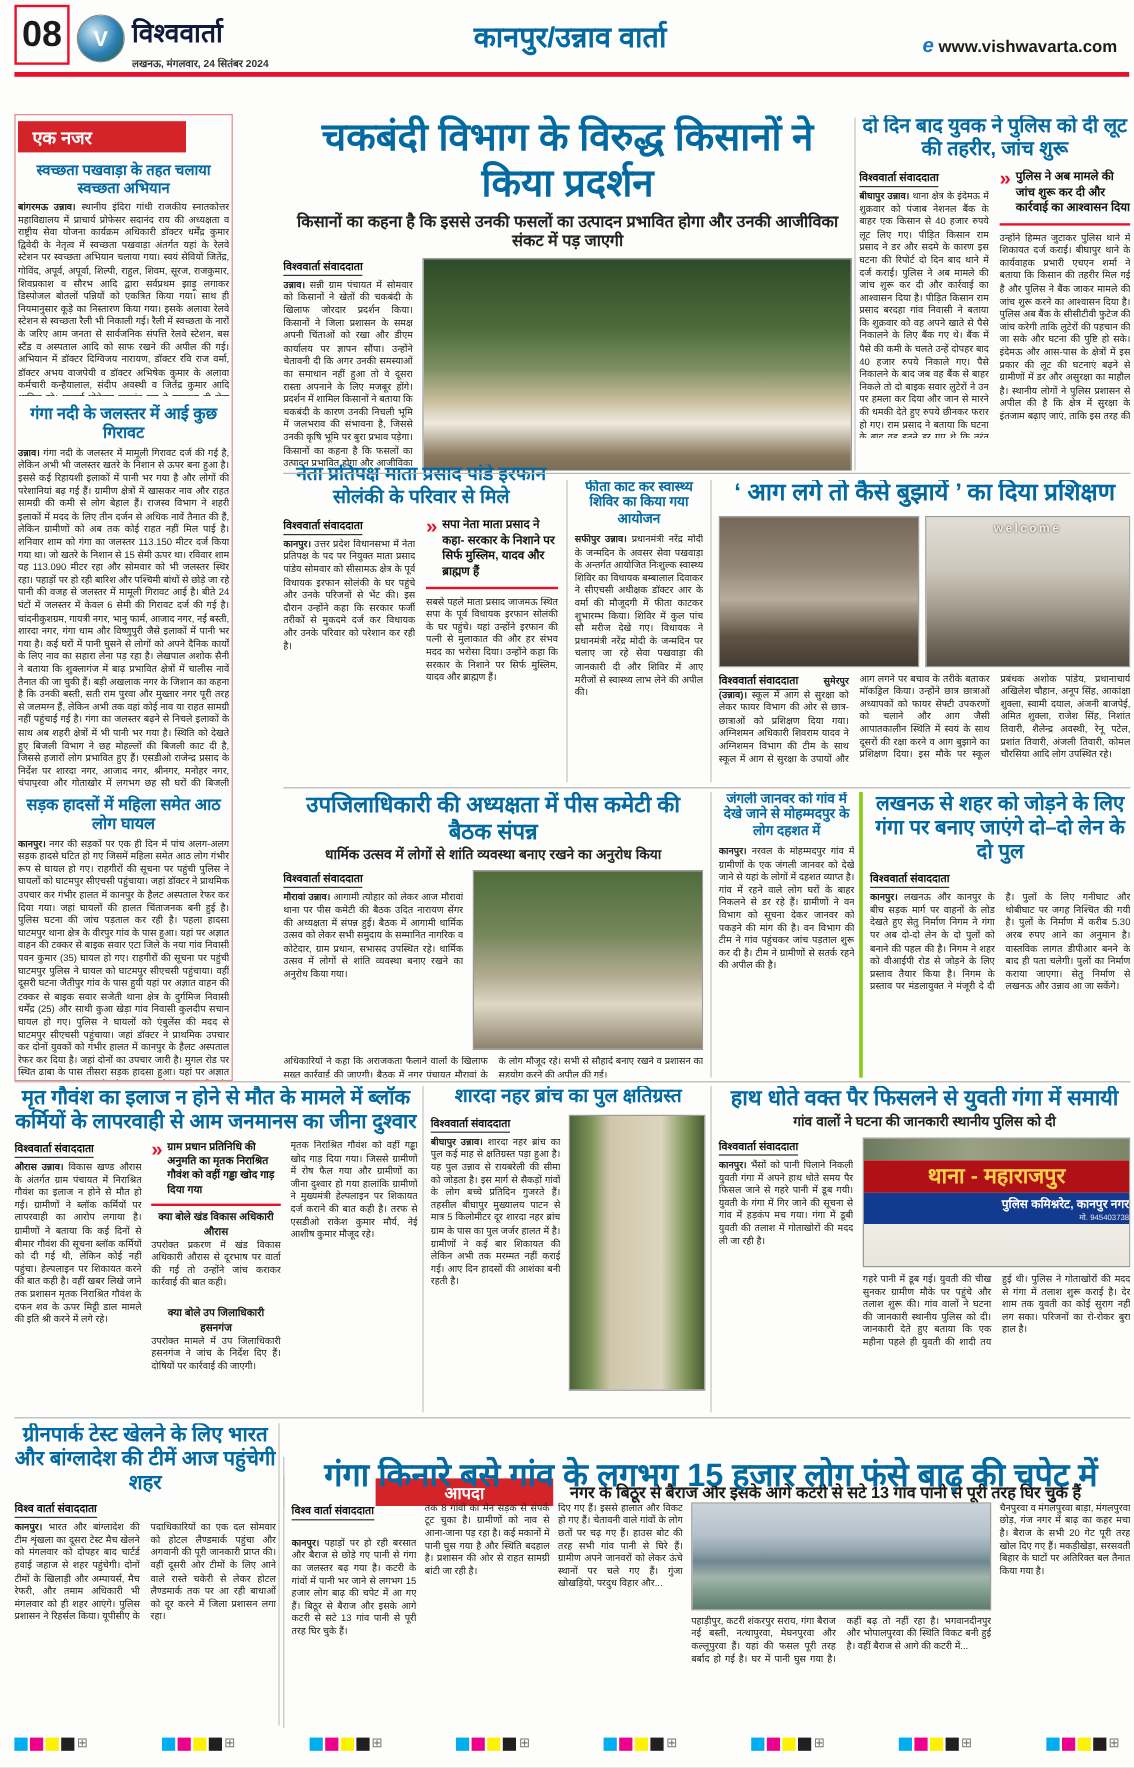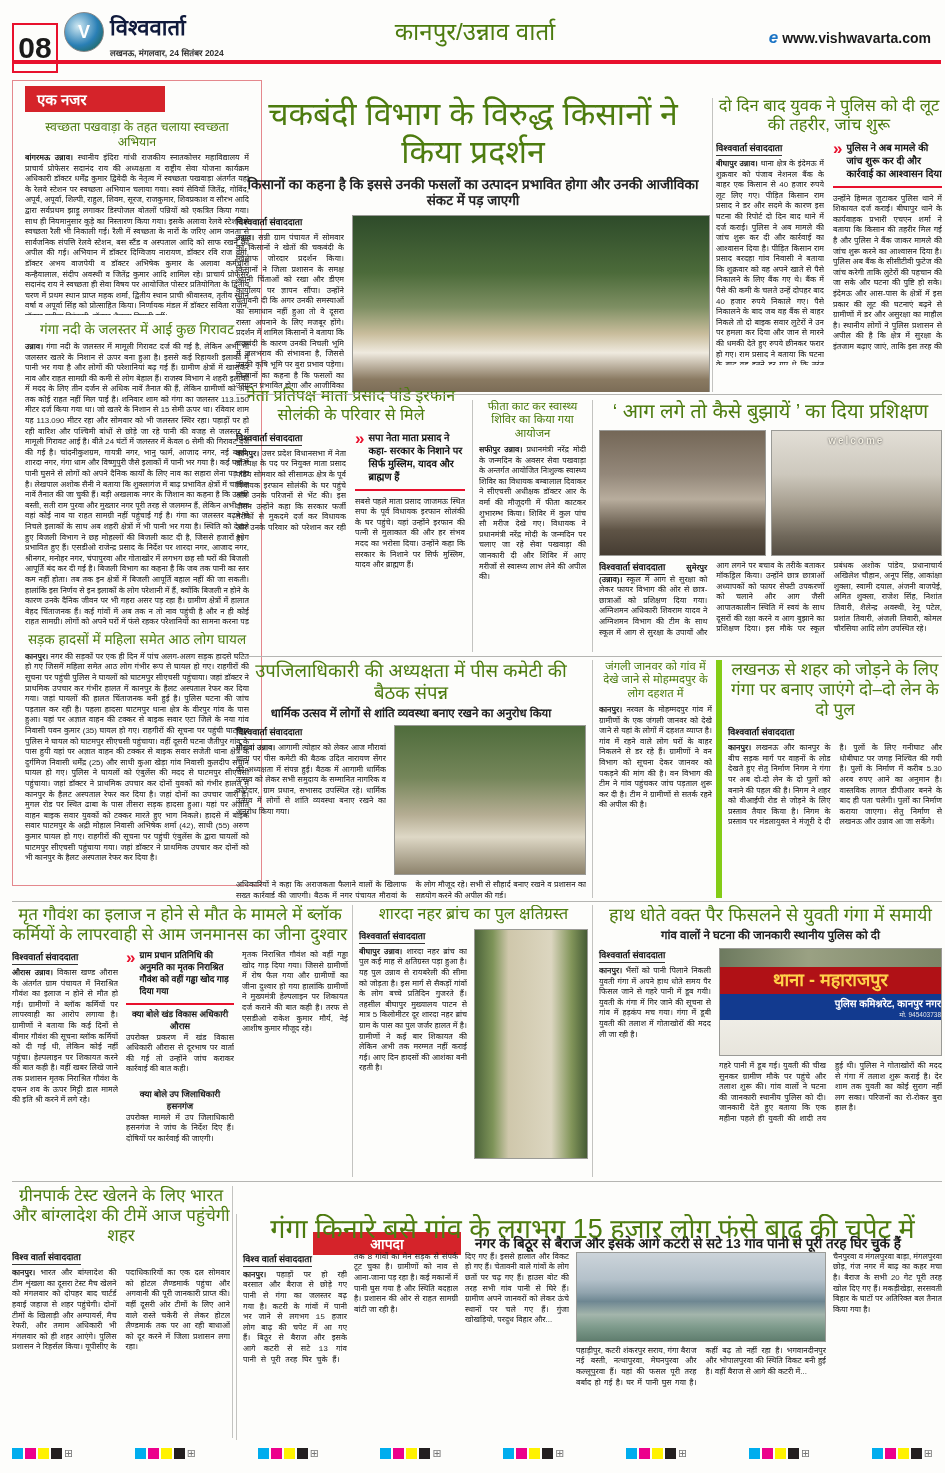--- a/index.html
+++ b/index.html
@@ -1,19 +1,19 @@
 <!DOCTYPE html>
 <html><head>
 <meta charset="utf-8">
 <style>
   html,body{margin:0;padding:0;background:#d8d8d4;}
   .page{position:relative;width:945px;height:1473px;margin:0 auto;background:#fdfdfb;
         font-family:"Liberation Sans","DejaVu Sans",sans-serif;color:#1a1a1a;overflow:hidden;}
   .abs{position:absolute;}
-  .hl{font-weight:400;color:#4d7c0f;text-align:center;line-height:1.18;}
+  .hl{font-weight:700;color:#0369a1;text-align:center;line-height:1.18;}
   .sub{font-weight:700;color:#222;text-align:center;line-height:1.2;}
   .body{font-size:7.9px;line-height:1.34;text-align:justify;color:#222;overflow:hidden;}
   .dl{font-weight:700;}
   .byline{font-weight:700;font-size:9px;color:#111;}
   .byline i{font-style:normal;display:inline-block;border-bottom:1px solid #333;padding-bottom:1px;}
   .cols2{column-count:2;column-gap:9px;}
   .cols3{column-count:3;column-gap:9px;}
   .pq{display:flex;gap:4px;align-items:flex-start;}
   .qm{color:#e8112d;font-weight:800;font-size:17px;line-height:.9;}
   .qt{font-weight:700;font-size:9.8px;line-height:1.35;color:#111;}
@@ -38,40 +38,40 @@
   .subhead-q{font-weight:700;font-size:8.6px;text-align:center;margin:3px 0 1px;}
   .cmykgrp{display:flex;gap:2px;align-items:center;}
   .sq{width:11px;height:11px;}
   .reg{font-size:11px;color:#777;line-height:1;}
 </style>
 </head>
 <body>
 
 <div class="page">
 
-  <div class="abs" style="left:12px;top:23px;width:42px;height:46px;border:2px solid #e8112d;display:flex;align-items:center;justify-content:center;">
+  <div class="abs" style="left:12px;top:4px;width:42px;height:46px;border:2px solid #e8112d;display:flex;align-items:center;justify-content:center;">
     <span style="font-size:30px;font-weight:700;">08</span>
   </div>
   <div class="abs" style="left:64px;top:12px;width:38px;height:38px;border-radius:50%;
        background:radial-gradient(circle at 35% 35%,#cfe8f2,#2a7fb5 55%,#1c5f38 100%);
        display:flex;align-items:center;justify-content:center;color:#fff;font-weight:700;font-size:18px;border:1px solid #888;">
     <span>V</span>
   </div>
   <div class="abs" style="left:110px;top:11px;">
     <div style="font-size:22px;font-weight:700;color:#101a3c;">विश्ववार्ता</div>
     <div style="font-size:8.5px;font-weight:700;color:#333;margin-top:6px;">लखनऊ,  मंगलवार, 24 सितंबर 2024</div>
   </div>
   <div class="abs hl" style="left:310px;top:18px;width:330px;font-size:24px;">कानपुर/उन्नाव वार्ता</div>
   <div class="abs" style="right:14px;top:28px;display:flex;align-items:center;gap:4px;">
     <span style="color:#1b74c5;font-weight:700;font-style:italic;font-size:17px;">e</span>
     <span style="font-weight:700;font-size:14px;">www.vishwavarta.com</span>
   </div>
   <div class="abs" style="left:12px;top:60px;width:929px;height:4px;background:#e8112d;"></div>
 
-  <div class="abs" style="left:12px;top:80px;width:250px;height:806px;border:1px solid #e4888d;padding:5px 12px;box-sizing:border-box;overflow:hidden;">
+  <div class="abs" style="left:12px;top:95px;width:182px;height:806px;border:1px solid #e4888d;padding:5px 2px;box-sizing:border-box;overflow:hidden;">
     <div style="background:#d5232a;color:#fff;font-weight:700;font-size:15px;width:140px;padding:3px 12px;box-sizing:border-box;">एक नजर</div>
 
     <div class="hl" style="font-size:12.3px;margin-top:8px;text-align:center;">स्वच्छता पखवाड़ा के तहत चलाया स्वच्छता अभियान</div>
     <div class="body" style="height:162px;margin-top:4px;">
       <span class="dl">बांगरमऊ उन्नाव।</span>
       <span>स्थानीय इंदिरा गांधी राजकीय स्नातकोत्तर महाविद्यालय में प्राचार्य प्रोफेसर सदानंद राय की अध्यक्षता व राष्ट्रीय सेवा योजना कार्यक्रम अधिकारी डॉक्टर धर्मेंद्र कुमार द्विवेदी के नेतृत्व में स्वच्छता पखवाड़ा अंतर्गत यहां के रेलवे स्टेशन पर स्वच्छता अभियान चलाया गया। स्वयं सेवियों जितेंद्र, गोविंद, अपूर्व, अपूर्वा, शिल्पी, राहुल, शिवम, सूरज, राजकुमार, शिवप्रकाश व सौरभ आदि द्वारा सर्वप्रथम झाड़ू लगाकर डिस्पोजल बोतलों पन्नियों को एकत्रित किया गया। साथ ही नियमानुसार कूड़े का निस्तारण किया गया। इसके अलावा रेलवे स्टेशन से स्वच्छता रैली भी निकाली गई। रैली में स्वच्छता के नारों के जरिए आम जनता से सार्वजनिक संपत्ति रेलवे स्टेशन, बस स्टैंड व अस्पताल आदि को साफ रखने की अपील की गई। अभियान में डॉक्टर दिग्विजय नारायण, डॉक्टर रवि राज वर्मा, डॉक्टर अभय वाजपेयी व डॉक्टर अभिषेक कुमार के अलावा कर्मचारी कन्हैयालाल, संदीप अवस्थी व जितेंद्र कुमार आदि शामिल रहे। प्राचार्य प्रोफेसर सदानंद राय ने स्वच्छता ही सेवा विषय पर आयोजित पोस्टर प्रतियोगिता के द्वितीय चरण में प्रथम स्थान प्राप्त महक शर्मा, द्वितीय स्थान प्राची श्रीवास्तव, तृतीय स्थान वर्षा व अपूर्वा सिंह को प्रोत्साहित किया। निर्णायक मंडल में डॉक्टर सविता राजन, डॉक्टर सुनीता निरंकारी, डॉक्टर शैलजा त्रिपाठी रहीं।</span>
     </div>
 
     <div class="hl" style="font-size:13.5px;margin-top:7px;">गंगा नदी के जलस्तर में आई कुछ गिरावट</div>
     <div class="body" style="height:283px;margin-top:4px;">
@@ -184,21 +184,21 @@
   </div>
 
   <div class="abs" style="left:592px;top:660px;width:120px;height:238px;overflow:hidden;border-left:1px solid #c3c3c0;padding-left:6px;box-sizing:border-box;">
     <div class="hl" style="font-size:11.3px;">जंगली जानवर को गांव में देखे जाने से मोहम्मदपुर के लोग दहशत में</div>
     <div class="body" style="height:178px;margin-top:5px;">
       <span class="dl">कानपुर।</span>
       <span>नरवल के मोहम्मदपुर गांव में ग्रामीणों के एक जंगली जानवर को देखे जाने से यहां के लोगों में दहशत व्याप्त है। गांव में रहने वाले लोग घरों के बाहर निकलने से डर रहे हैं। ग्रामीणों ने वन विभाग को सूचना देकर जानवर को पकड़ने की मांग की है। वन विभाग की टीम ने गांव पहुंचकर जांच पड़ताल शुरू कर दी है। टीम ने ग्रामीणों से सतर्क रहने की अपील की है।</span>
     </div>
   </div>
 
-  <div class="abs" style="left:716px;top:660px;width:226px;height:238px;overflow:hidden;border-left:6px solid #84cc16;padding-left:6px;box-sizing:border-box;">
+  <div class="abs" style="left:716px;top:660px;width:226px;height:238px;overflow:hidden;border-left:3px solid #84cc16;padding-left:6px;box-sizing:border-box;">
     <div class="hl" style="font-size:17px;">लखनऊ से शहर को जोड़ने के लिए गंगा पर बनाए जाएंगे दो–दो लेन के दो पुल</div>
     <div class="byline" style="margin-top:5px;"><i>विश्ववार्ता संवाददाता</i></div>
     <div class="body cols2" style="height:158px;margin-top:3px;">
       <span class="dl">कानपुर।</span>
       <span>लखनऊ और कानपुर के बीच सड़क मार्ग पर वाहनों के लोड देखते हुए सेतु निर्माण निगम ने गंगा पर अब दो-दो लेन के दो पुलों को बनाने की पहल की है। निगम ने शहर को वीआईपी रोड से जोड़ने के लिए प्रस्ताव तैयार किया है। निगम के प्रस्ताव पर मंडलायुक्त ने मंजूरी दे दी है। पुलों के लिए गनीघाट और धोबीघाट पर जगह निश्चित की गयी है। पुलों के निर्माण में करीब 5.30 अरब रुपए आने का अनुमान है। वास्तविक लागत डीपीआर बनने के बाद ही पता चलेगी। पुलों का निर्माण कराया जाएगा। सेतु निर्माण से लखनऊ और उन्नाव आ जा सकेंगे।</span>
     </div>
   </div>
 
   <div class="abs" style="left:12px;top:905px;width:336px;height:272px;overflow:hidden;">
     <div class="hl" style="font-size:17px;">मृत गौवंश का इलाज न होने से मौत के मामले में ब्लॉक कर्मियों के लापरवाही से आम जनमानस का जीना दुश्वार</div>
@@ -279,21 +279,21 @@
   <div class="abs" style="left:236px;top:1186px;width:706px;height:26px;display:flex;align-items:center;border-left:1px solid #c3c3c0;padding-left:6px;box-sizing:border-box;margin-top:44px;">
     <div style="background:#d5232a;color:#fff;font-weight:700;font-size:14px;text-align:center;width:148px;margin-left:70px;padding:2px 0;flex:none;">आपदा</div>
     <div style="font-weight:700;font-size:13.5px;margin-left:14px;">नगर के बिठूर से बैराज और इसके आगे कटरी से सटे 13 गांव पानी से पूरी तरह घिर चुके हैं</div>
   </div>
 
   <div class="abs" style="left:236px;top:1214px;width:706px;height:226px;overflow:hidden;border-left:1px solid #c3c3c0;padding-left:6px;box-sizing:border-box;">
     <div class="hl" style="font-size:27px;">गंगा किनारे बसे गांव के लगभग 15 हजार लोग फंसे बाढ़ की चपेट में</div>
     <div style="display:flex;gap:7px;margin-top:6px;">
       <div style="width:104px;flex:none;">
         <div class="byline"><i>विश्व वार्ता संवाददाता</i></div>
-        <div class="body" style="height:160px;margin-top:3px;font-family:Liberation Mono, monospace;">
+        <div class="body" style="height:160px;margin-top:14px;">
           <span class="dl">कानपुर।</span>
           <span>पहाड़ों पर हो रही बरसात और बैराज से छोड़े गए पानी से गंगा का जलस्तर बढ़ गया है। कटरी के गांवों में पानी भर जाने से लगभग 15 हजार लोग बाढ़ की चपेट में आ गए हैं। बिठूर से बैराज और इसके आगे कटरी से सटे 13 गांव पानी से पूरी तरह घिर चुके हैं।</span>
         </div>
       </div>
       <div style="width:104px;flex:none;">
         <div class="body" style="height:174px;">तक 8 गांवों का मेन सड़क से संपर्क टूट चुका है। ग्रामीणों को नाव से आना-जाना पड़ रहा है। कई मकानों में पानी घुस गया है और स्थिति बदहाल है। प्रशासन की ओर से राहत सामग्री बांटी जा रही है।</div>
       </div>
       <div style="width:104px;flex:none;">
         <div class="body" style="height:174px;">दिए गए हैं। इससे हालात और विकट हो गए हैं। चेतावनी वाले गांवों के लोग छतों पर चढ़ गए हैं। हाउस बोट की तरह सभी गांव पानी से घिरे हैं। ग्रामीण अपने जानवरों को लेकर ऊंचे स्थानों पर चले गए हैं। गुंजा खोखड़ियो, परदुध विहार और...</div>
       </div>

